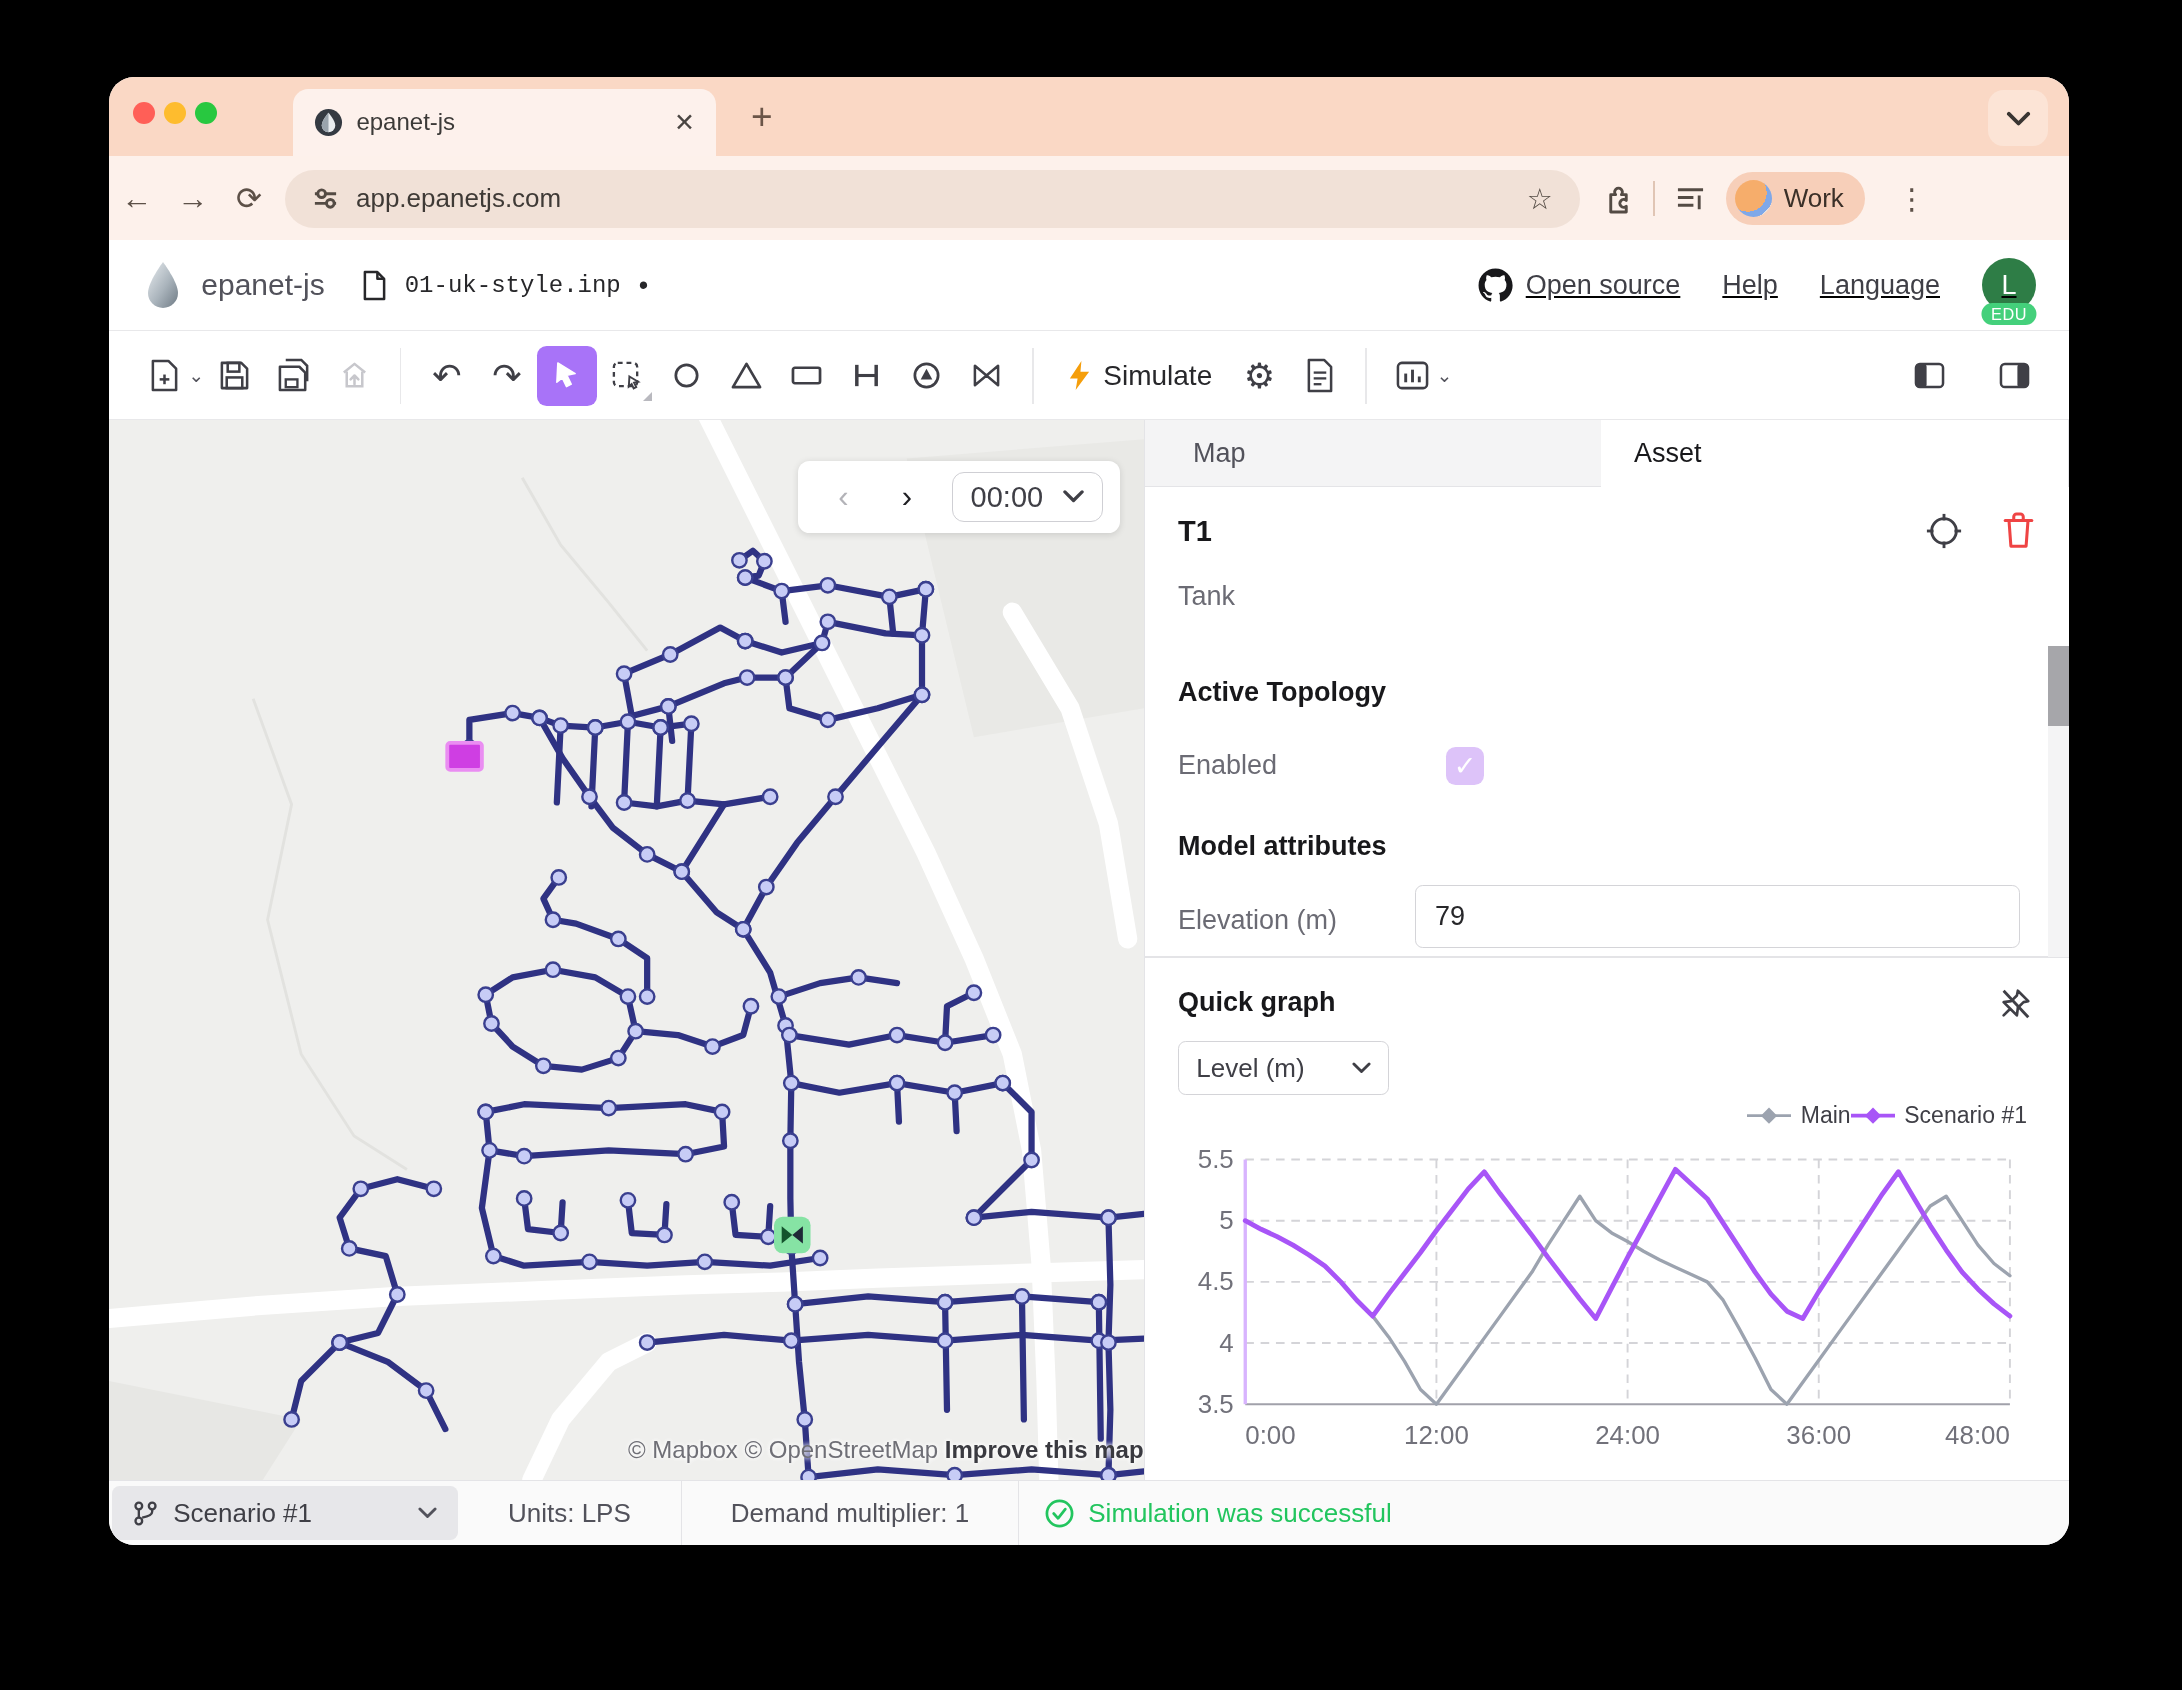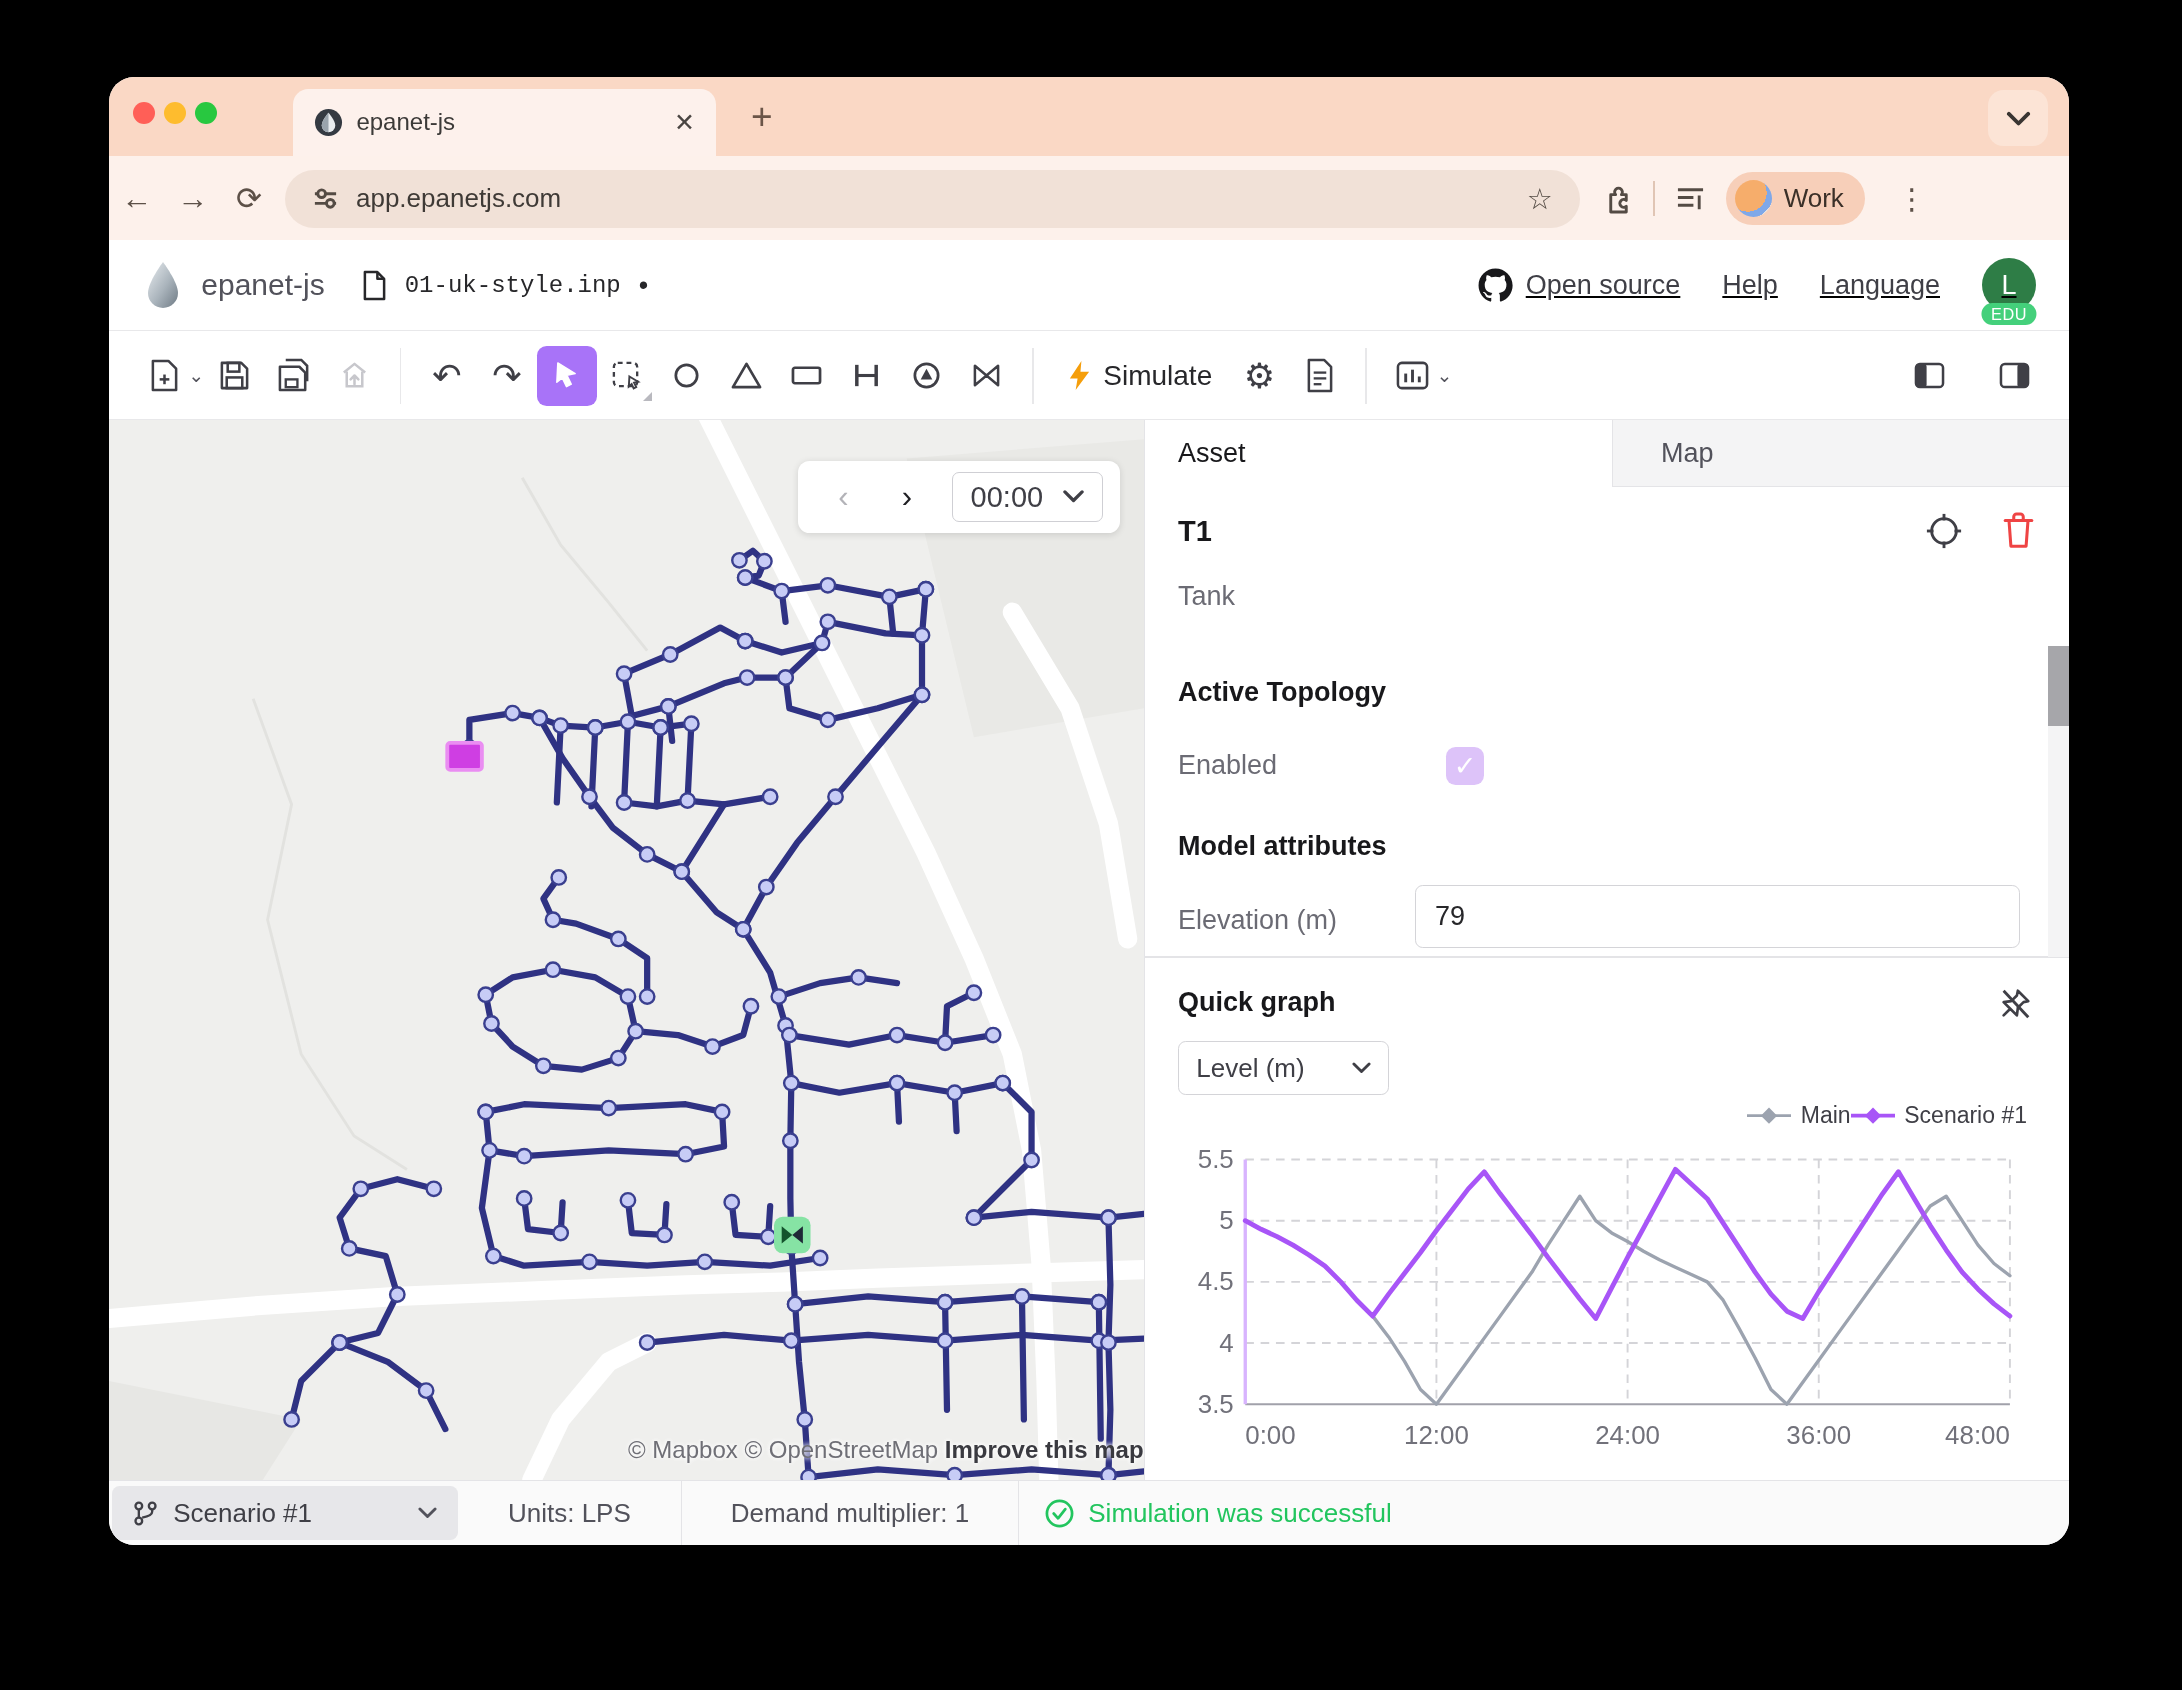--- a/index.html
+++ b/index.html
@@ -55,21 +55,21 @@
 
   
   .content { position:absolute; left:0; top:343px; width:100%; height:1060px; }
   .maparea { position:absolute; left:0; top:0; width:1035px; height:1060px; background:#efefed; overflow:hidden; }
   #map-svg { position:absolute; left:0; top:0; }
 
   .timectrl { position:absolute; left:689px; top:41px; width:322px; height:72px; background:#fff; border-radius:11.5px; box-shadow:0 1.9px 7.7px rgba(0,0,0,.12); display:flex; align-items:center; padding:0 17.3px; gap:7.7px; }
   .step-btn { width:56px; text-align:center; font-size:31px; }
   .step-prev { color:#b3b3b8; }
   .step-next { color:#1f1f23; }
-  .time-select { margin-left:9.6px; flex:1; height:50px; border:1.9px solid #cfcfd4; border-radius:7px; display:flex; align-items:center; justify-content:space-between; padding:0 17.3px; }
+  .time-select { margin-left:9.6px; flex:1; height:50px; border:1.9px solid #cfcfd4; border-radius:12px; display:flex; align-items:center; justify-content:space-between; padding:0 17.3px; }
   .time-value { font-size:29px; color:#3f3f46; }
 
   .attribution { position:absolute; left:519px; top:1016px; font-size:24px; color:#6f6f76; white-space:nowrap; text-shadow:0 0 5.8px #fff,0 0 5.8px #fff; }
   .attribution b { color:#3a3a40; }
 
   
   .panel { position:absolute; left:1035px; top:0; width:925px; height:1060px; background:#fff; border-left:1.9px solid #e4e4e7; }
   .panel-tabs { position:absolute; left:0; top:0; width:100%; height:67px; display:flex; }
   .ptab { font-size:27px; display:flex; align-items:center; padding-left:33px; }
   .ptab-asset { width:468px; background:#fff; color:#18181b; border-right:1.9px solid #e4e4e7; }
@@ -541,25 +541,25 @@
       <div class="attribution">
         <span>© Mapbox</span>
         <span>© OpenStreetMap</span>
         <b>Improve this map</b>
       </div>
 
     </div>
 
     <div class="panel">
       <div class="panel-tabs">
+        <div class="ptab ptab-map">
+            <span>Map</span>
+          </div>
         <div class="ptab ptab-asset">
             <span>Asset</span>
-          </div>
-        <div class="ptab ptab-map">
-            <span>Map</span>
           </div>
       </div>
 
       <div class="asset-id-row">
         <span class="asset-id">T1</span>
         <div class="id-icons">
           <svg width="38" height="38" viewBox="0 0 40 40">
             <circle cx="20" cy="20" r="13" fill="none" stroke="#3f3f46" stroke-width="3"></circle>
             <line x1="20" y1="2" x2="20" y2="9" stroke="#3f3f46" stroke-width="3"></line>
               <line x1="20" y1="31" x2="20" y2="38" stroke="#3f3f46" stroke-width="3"></line>

